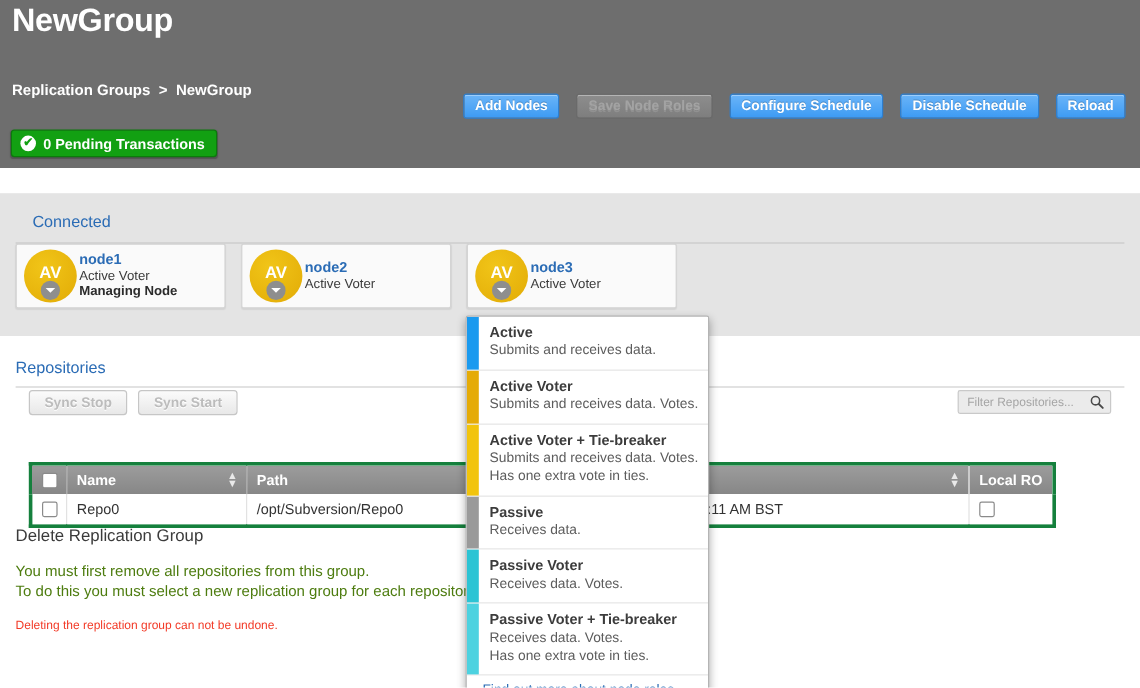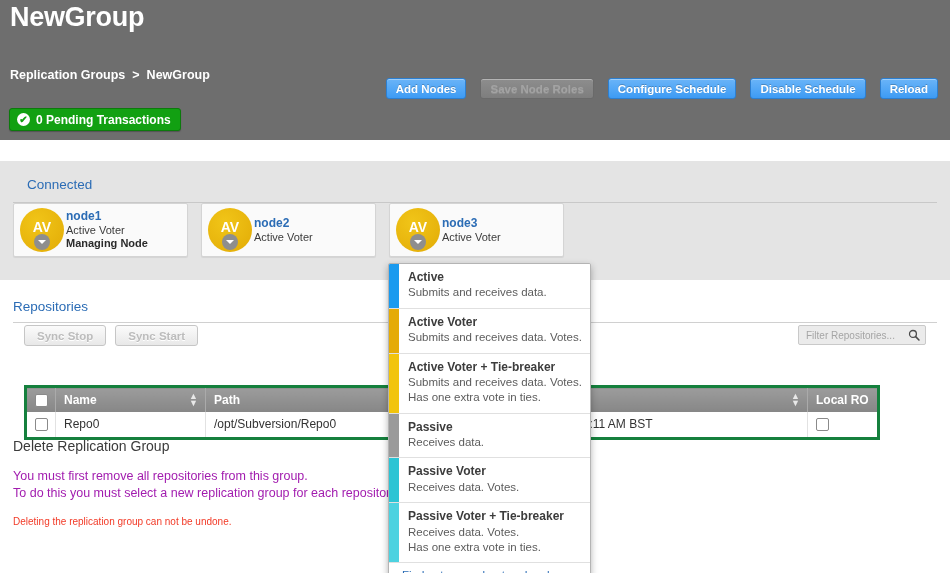--- a/index.html
+++ b/index.html
@@ -214,21 +214,21 @@
   }
   .trans-badge .chk2 {
     width: 13px; height: 13px; border-radius: 50%;
     background: #ffffff; color: #12a012;
     font-size: 10px; line-height: 13px; text-align: center; font-weight: bold;
   }
 
   
   #delete-section { position: absolute; left: 13px; top: 438px; }
   #delete-heading { font-size: 14px; font-weight: normal; color: #3b3b3b; }
-  .delete-line { font-size: 12.5px; color: #a21caf; margin-top: 14px; line-height: 1.35; }
+  .delete-line { font-size: 12.5px; color: #4d7c0f; margin-top: 14px; line-height: 1.35; }
   .delete-line.second { margin-top: 0; }
   #delete-warn { font-size: 10px; color: #f23a27; margin-top: 14px; }
 
   
   #role-dropdown {
     position: absolute; left: 388px; top: 263px;
     width: 203px;
     background: #ffffff;
     border: 1px solid #b4b4b4;
     border-radius: 2px;

